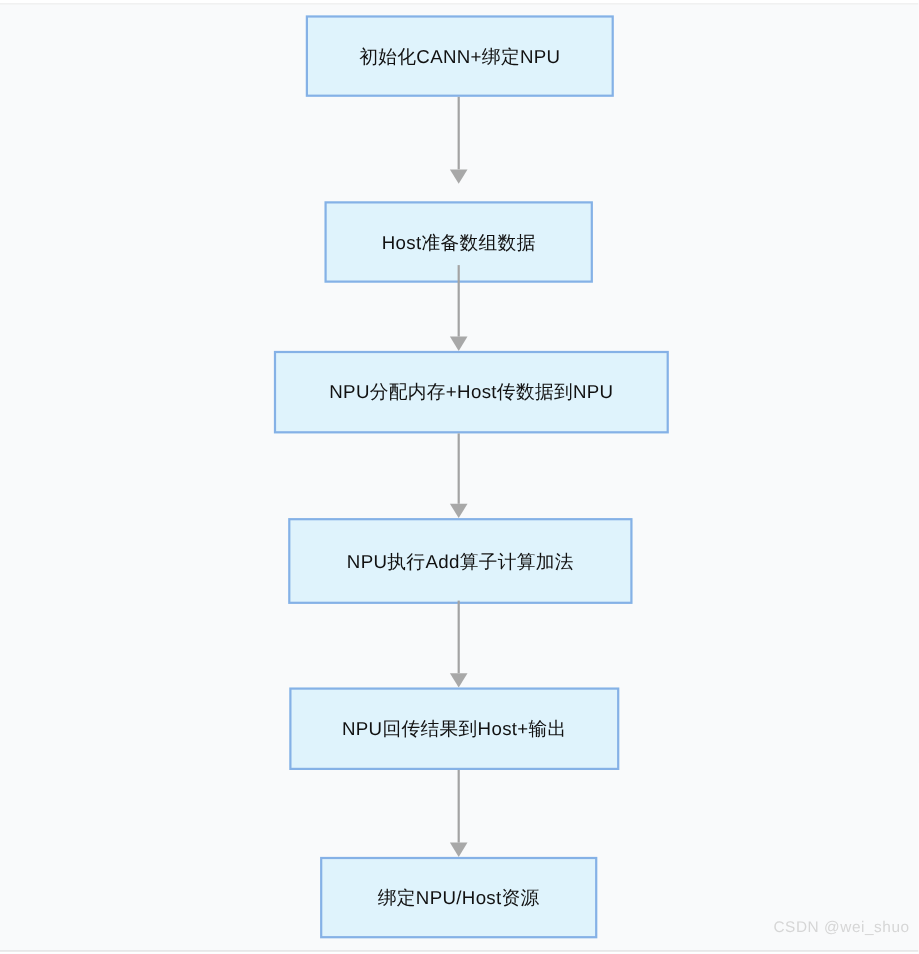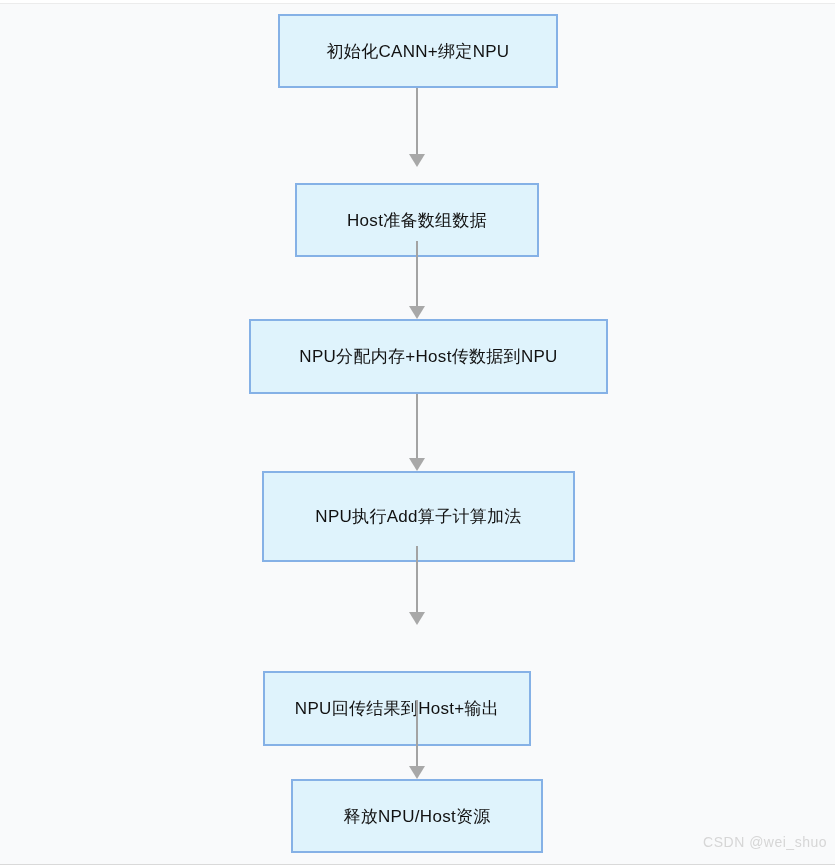--- a/index.html
+++ b/index.html
@@ -46,22 +46,22 @@
     align-items: center;
     justify-content: center;
     text-align: center;
     font-size: 17px;
     color: var(--text);
     letter-spacing: 0.3px;
   }
   .node-1 { left: 278px; top: 14px;  width: 280px; height: 74px; }
   .node-2 { left: 295px; top: 167px; width: 244px; height: 74px; margin-top: 16px; }
   .node-3 { left: 249px; top: 319px; width: 359px; height: 75px; }
-  .node-4 { left: 262px; top: 471px; width: 313px; height: 91px; }
-  .node-5 { left: 263px; top: 625px; width: 268px; height: 75px; margin-top: 46px; }
+  .node-4 { left: 262px; top: 471px; width: 313px; height: 78px; }
+  .node-5 { left: 263px; top: 625px; width: 300px; height: 75px; }
   .node-6 { left: 291px; top: 779px; width: 252px; height: 74px; }
   .arrow {
     position: absolute;
     width: 16px;
     display: flex;
     flex-direction: column;
     align-items: center;
   }
   .arrow-line {
     width: 2px;
@@ -134,19 +134,19 @@
   <div class="node node-5">
     <span>NPU回传结果到Host+输出</span>
   </div>
 
   <div class="arrow arrow-5">
     <div class="arrow-line"></div>
     <div class="arrow-head"></div>
   </div>
 
   <div class="node node-6">
-    <span>释放NPU/Host资源</span>
+    <span>绑定NPU/Host资源</span>
   </div>
 
   <div class="watermark">CSDN @wei_shuo</div>
 
   <div class="bottom-strip"></div>
 </div>
 
 </body></html>

